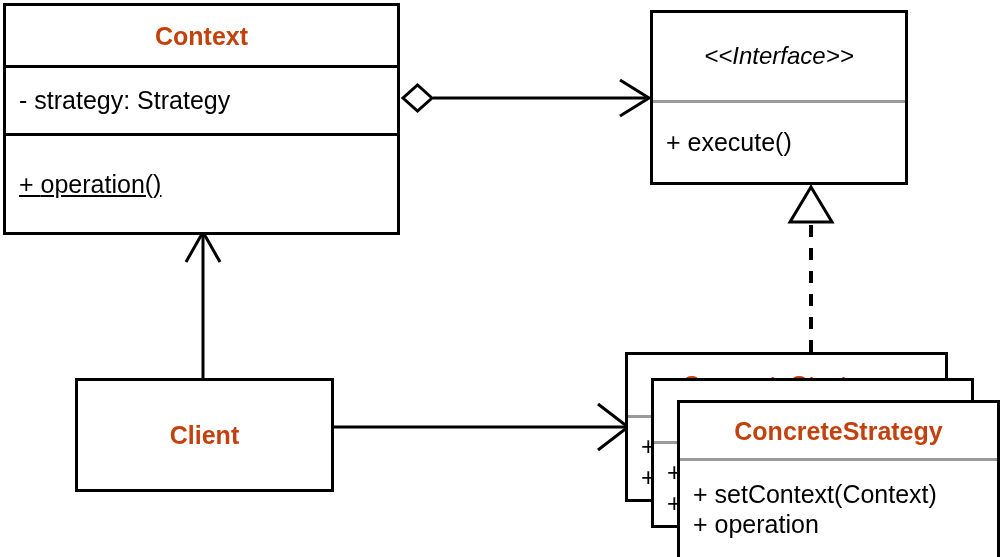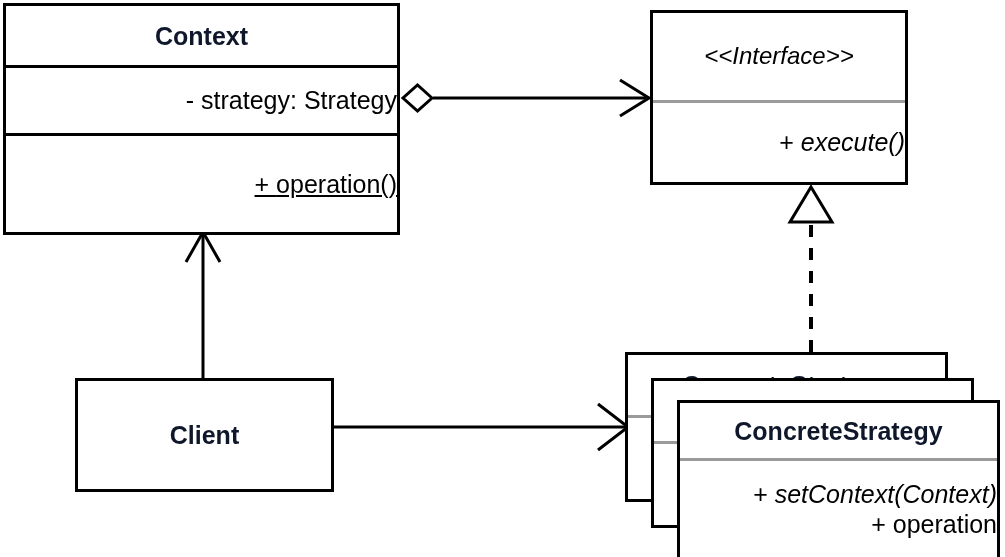--- a/index.html
+++ b/index.html
@@ -41,48 +41,47 @@
   .name-cell {
     display: flex;
     flex-direction: column;
     align-items: center;
     justify-content: center;
     text-align: center;
   }
   .cls-name {
     font-size: 25px;
     font-weight: bold;
-    color: #0f172a;
+    color: #c2410c;
     line-height: 1.12;
     white-space: nowrap;
   }
   .stereotype {
     font-size: 24px;
     font-style: italic;
     font-weight: normal;
     color: #000000;
     line-height: 1.12;
     white-space: nowrap;
   }
 
   .member-cell {
     display: flex;
     flex-direction: column;
     justify-content: center;
     padding-left: 13px;
-    align-items: flex-end;
   }
   .member {
     font-size: 25px;
     color: #000000;
     line-height: 1.22;
     white-space: nowrap;
   }
   .member .vis { font-style: normal; }
-  .member .it  { font-style: italic; }
+  .member .it  { }
 
   
   .edge-svg {
     position: absolute;
     left: 0;
     top: 0;
     width: 1005px;
     height: 557px;
     overflow: visible;
     pointer-events: none;

